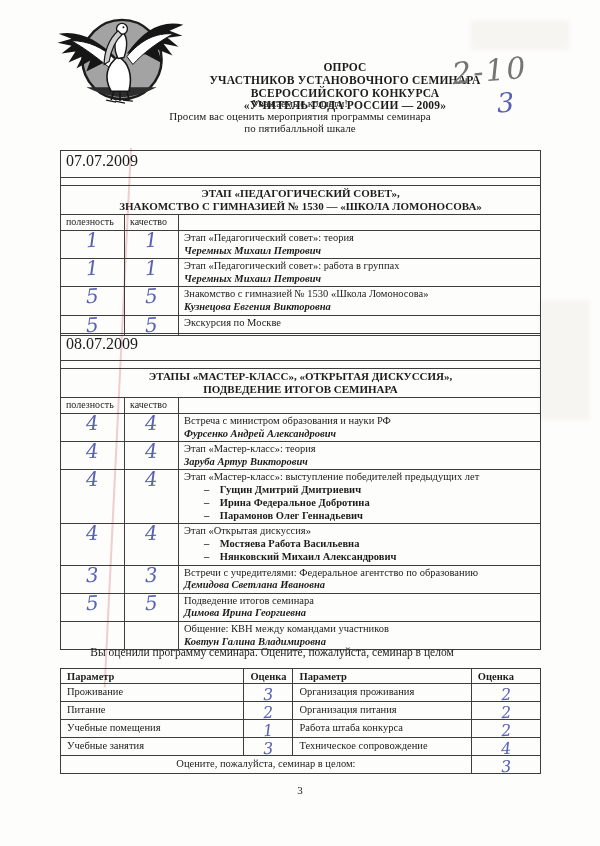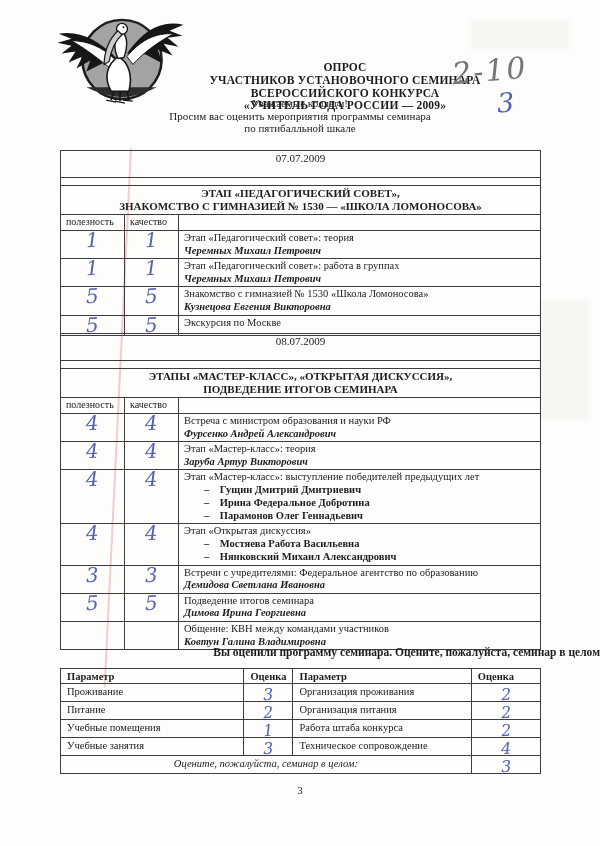--- a/index.html
+++ b/index.html
@@ -22,40 +22,40 @@
   .ann-num{position:absolute;left:497px;top:92px;font-size:27px;color:#5761b2;transform:rotate(-3deg);}
 
   
   .crease{position:absolute;left:130px;top:148px;width:2px;height:540px;
     background:rgba(219,125,135,0.38);transform:rotate(2.8deg);transform-origin:top center;}
 
   
   .tbl{position:absolute;left:60px;width:481px;border-collapse:collapse;table-layout:fixed;
     font-size:10.5px;}
   .tbl td{border:1px solid #3d3d3d;padding:1px 5px;vertical-align:top;overflow:visible;}
-  .date-cell{height:24px;text-align:center;vertical-align:middle;font-size:11px;margin-left:17px;}
+  .date-cell{height:24px;vertical-align:middle;font-size:16px;margin-left:17px;}
   .spacer-cell{height:5px;padding:0;}
   .section-cell{text-align:center;font-weight:bold;font-size:11px;line-height:13px;padding:2px 4px;}
   .colhead-cell{font-size:10px;padding:1px 4px;height:13px;}
   .score-cell{text-align:center;vertical-align:middle;}
   .score-cell .hw{font-size:20px;color:#5761b2;transform:rotate(-3deg);}
   .event{line-height:12.6px;}
   .person{font-weight:bold;line-height:12.6px;font-style:italic;}
   .people{font-weight:bold;line-height:12.8px;padding-left:20px;white-space:pre-wrap;}
 
   .t1{top:150px;}
   .t2{top:333px;padding-left:16px;}
 
-  .sentence{position:absolute;left:0;top:646px;width:600px;text-align:right;font-size:11.5px;font-weight:bold;}
+  .sentence{position:absolute;left:0;top:646px;width:544px;text-align:center;font-size:11.5px;}
 
   .t3{top:668px;font-size:10.5px;}
   .t3 td{padding:1.5px 6px;}
   .t3 .hdr{font-weight:bold;}
   .t3 .score-cell .hw{font-size:16px;transform:rotate(-4deg);position:relative;top:2px;}
-  .total-cell{text-align:center;font-style:italic;}
+  .total-cell{text-align:center;}
 
   .page-number{position:absolute;left:0;top:784px;width:600px;text-align:center;font-size:11px;}
 </style>
 </head>
 <body>
 
 <div class="page">
 
   <div class="smudge" style="left:470px;top:20px;width:100px;height:30px;"></div>
   <div class="smudge" style="left:540px;top:300px;width:50px;height:120px;"></div>

